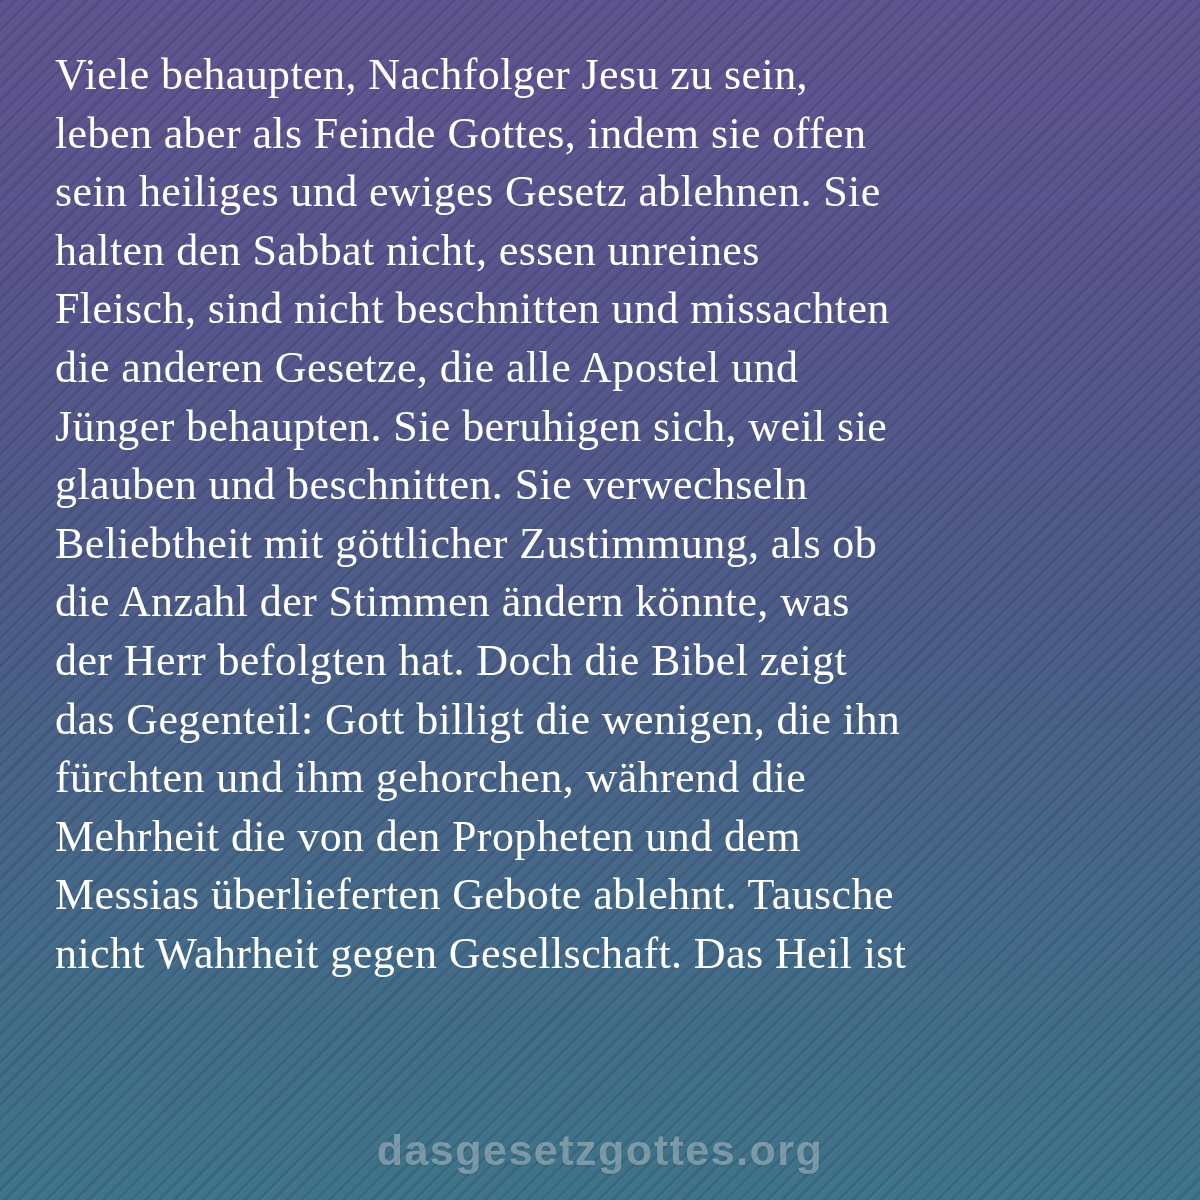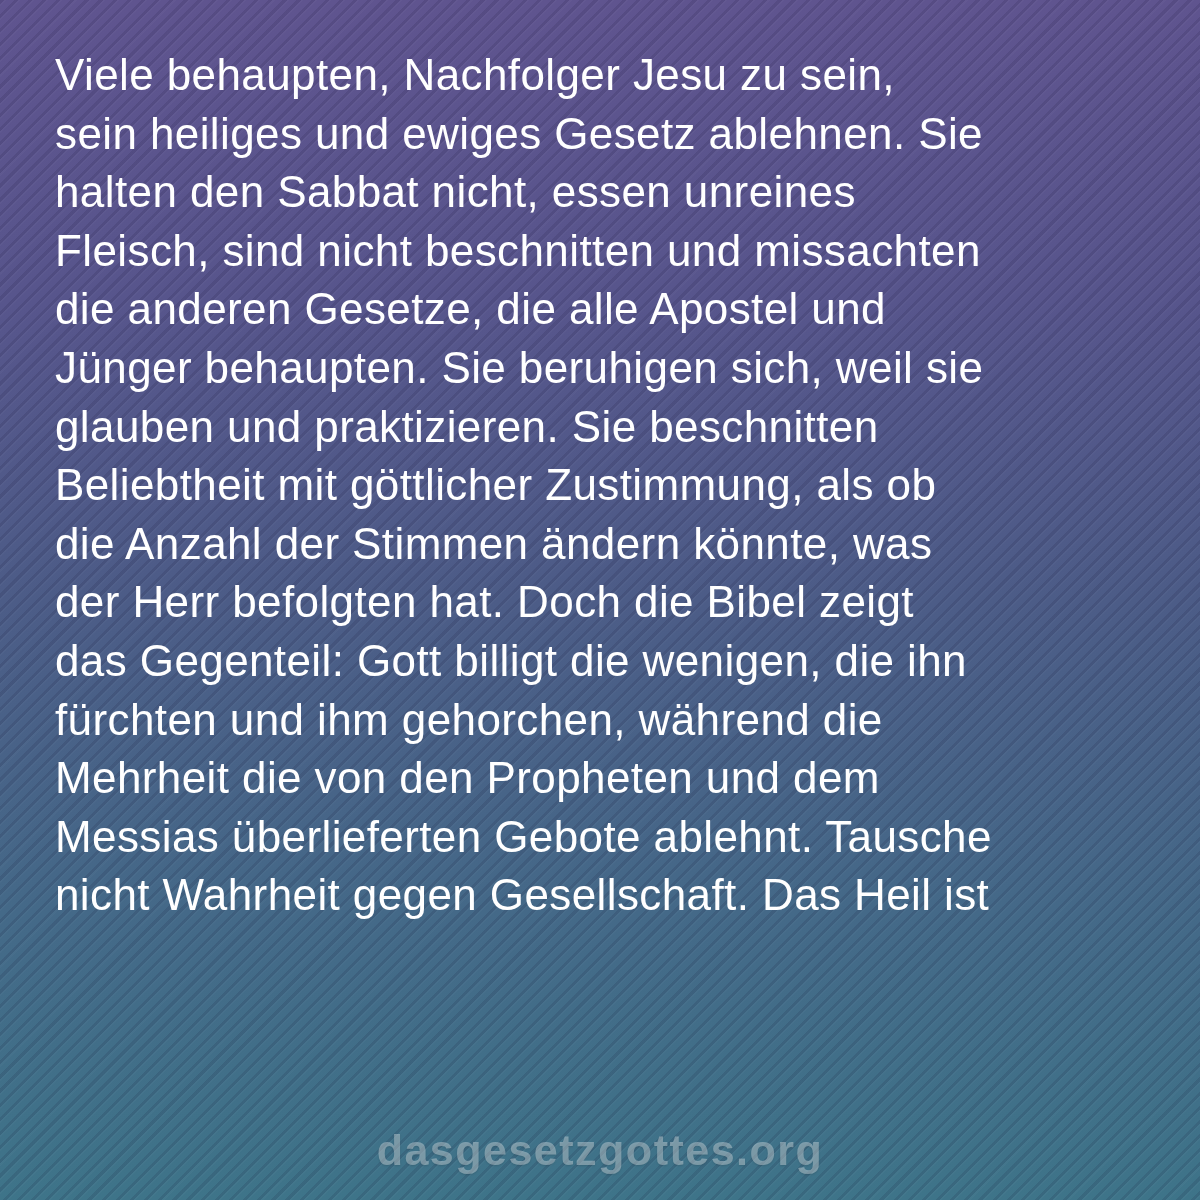--- a/index.html
+++ b/index.html
@@ -39,20 +39,21 @@
     right: 36px;
     color: #ffffff;
     font-family: "Liberation Sans", sans-serif;
     font-weight: 300;
     font-size: 44px;
     line-height: 58.6px;
     letter-spacing: 0.4px;
   }
   .quote .line {
     white-space: nowrap;
+    font-family: Liberation Serif, serif;
   }
   .watermark {
     position: absolute;
     left: 0;
     right: 0;
     top: 1126px;
     text-align: center;
     font-family: "Liberation Sans", sans-serif;
     font-weight: 700;
     font-size: 43px;
@@ -60,26 +61,27 @@
     color: rgba(255, 255, 255, 0.34);
     text-shadow: 0 1px 2px rgba(0, 0, 0, 0.12);
   }
 </style>
 </head>
 <body>
 
 <div class="canvas">
   <div class="quote">
     <div class="line">Viele behaupten, Nachfolger Jesu zu sein,</div>
+    <div class="line">leben aber als Feinde Gottes, indem sie offen</div>
     <div class="line">sein heiliges und ewiges Gesetz ablehnen. Sie</div>
     <div class="line">halten den Sabbat nicht, essen unreines</div>
     <div class="line">Fleisch, sind nicht beschnitten und missachten</div>
     <div class="line">die anderen Gesetze, die alle Apostel und</div>
     <div class="line">Jünger behaupten. Sie beruhigen sich, weil sie</div>
-    <div class="line">glauben und praktizieren. Sie beschnitten</div>
+    <div class="line">glauben und beschnitten. Sie verwechseln</div>
     <div class="line">Beliebtheit mit göttlicher Zustimmung, als ob</div>
     <div class="line">die Anzahl der Stimmen ändern könnte, was</div>
     <div class="line">der Herr befolgten hat. Doch die Bibel zeigt</div>
     <div class="line">das Gegenteil: Gott billigt die wenigen, die ihn</div>
     <div class="line">fürchten und ihm gehorchen, während die</div>
     <div class="line">Mehrheit die von den Propheten und dem</div>
     <div class="line">Messias überlieferten Gebote ablehnt. Tausche</div>
     <div class="line">nicht Wahrheit gegen Gesellschaft. Das Heil ist</div>
   </div>
   <div class="watermark">dasgesetzgottes.org</div>

